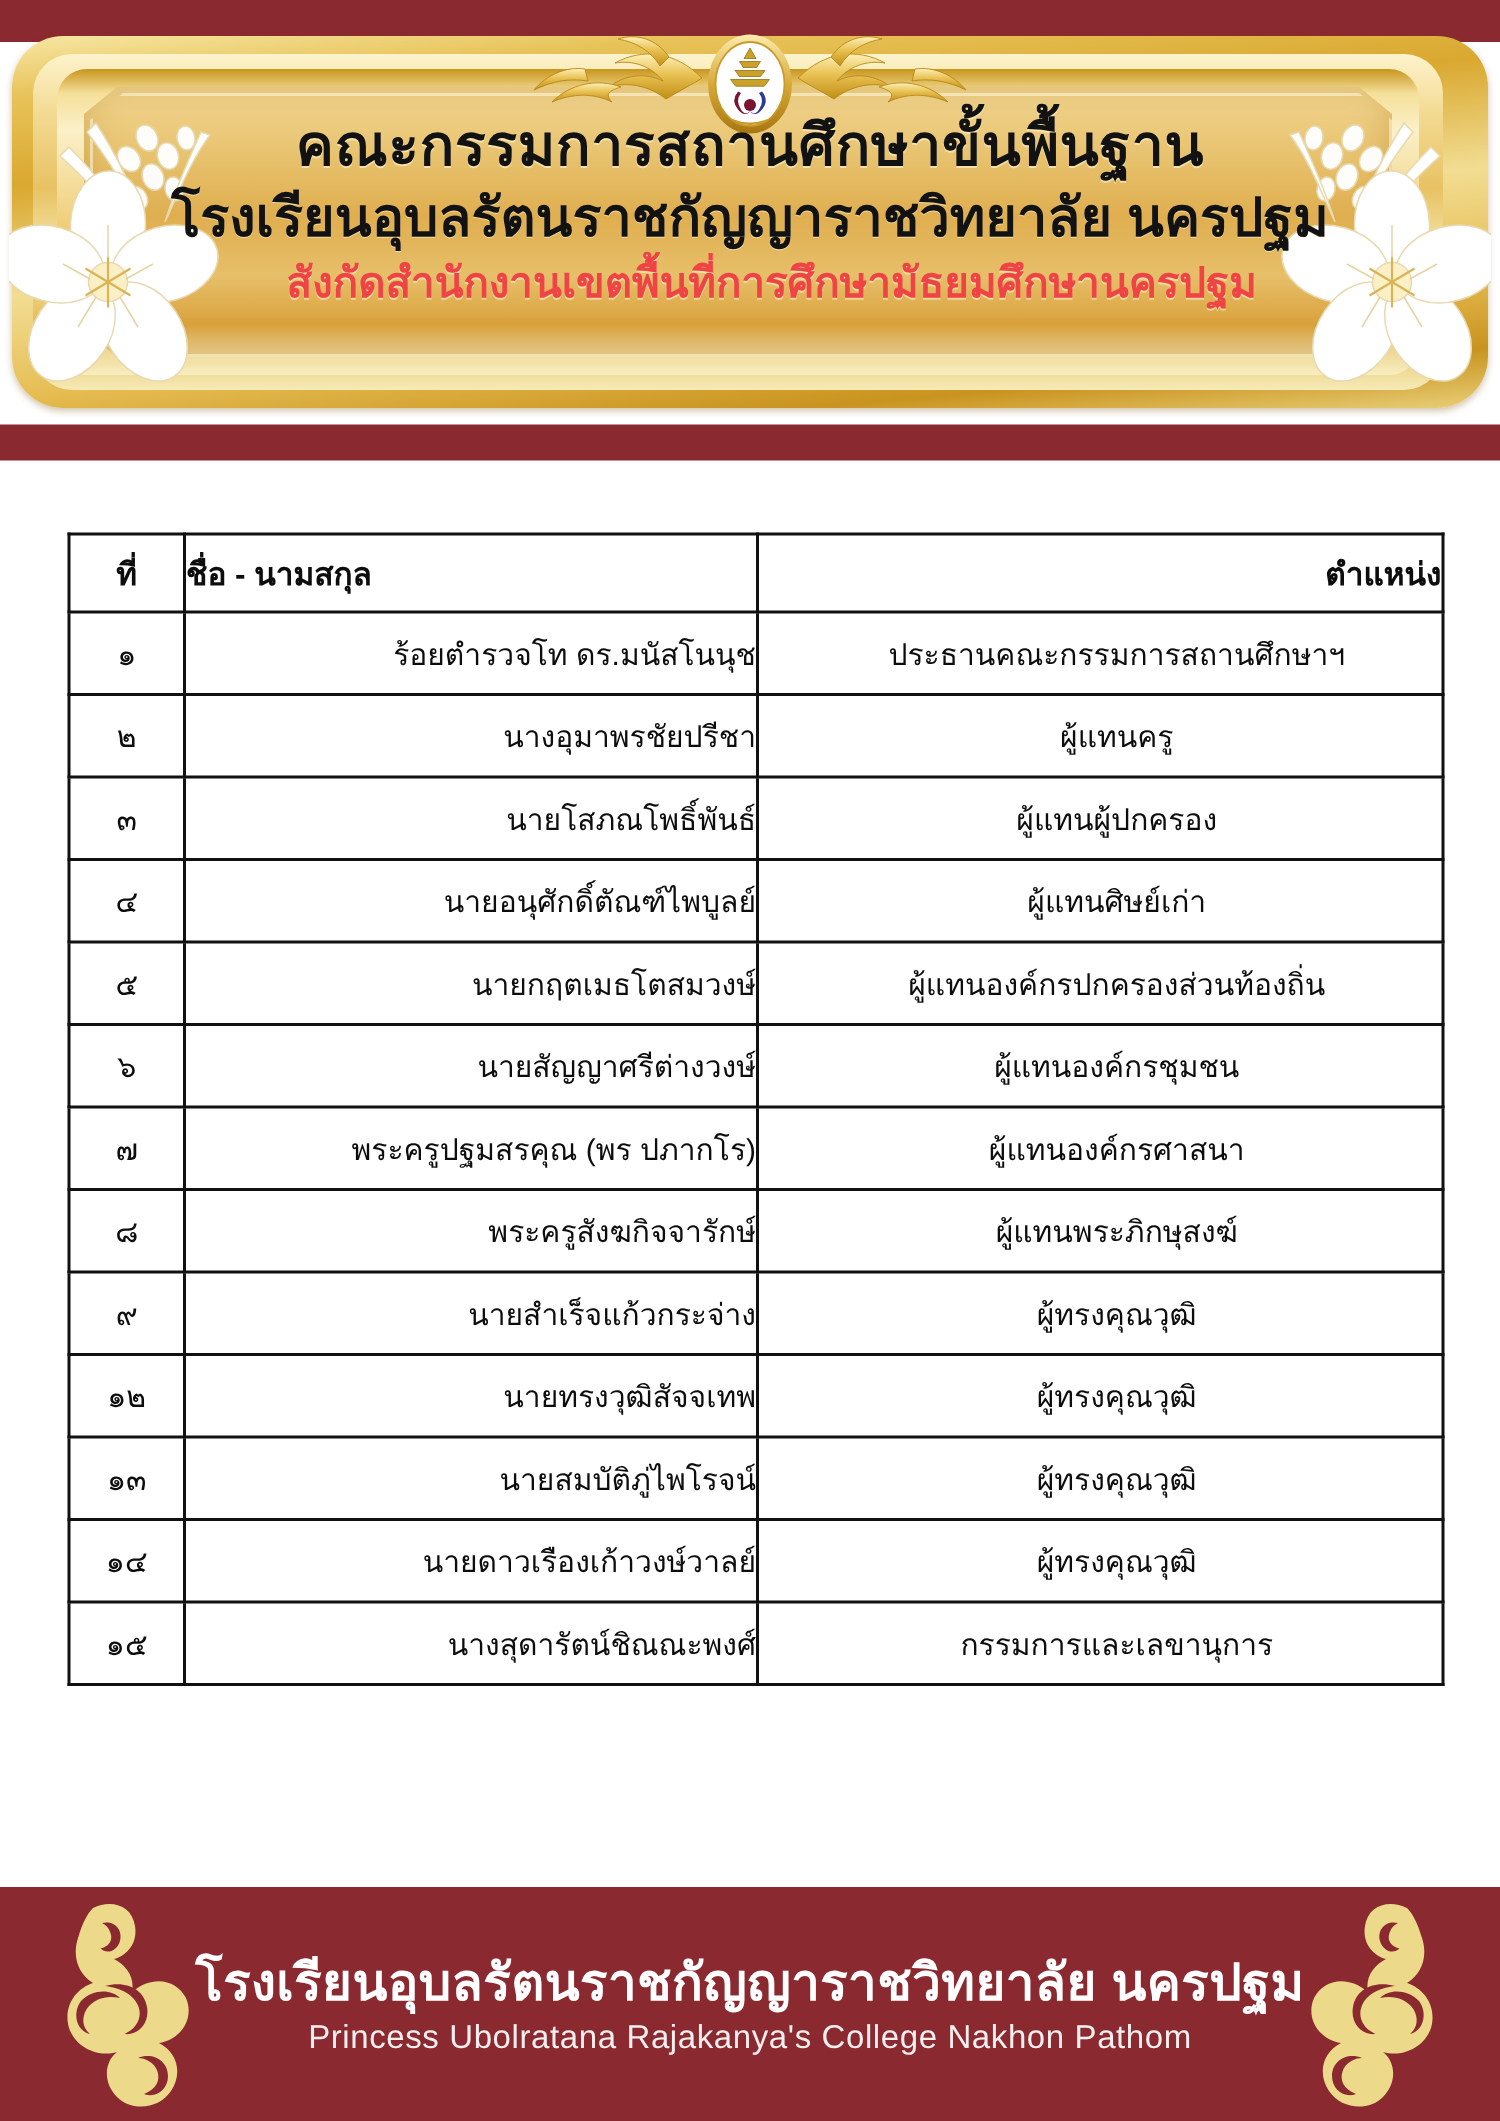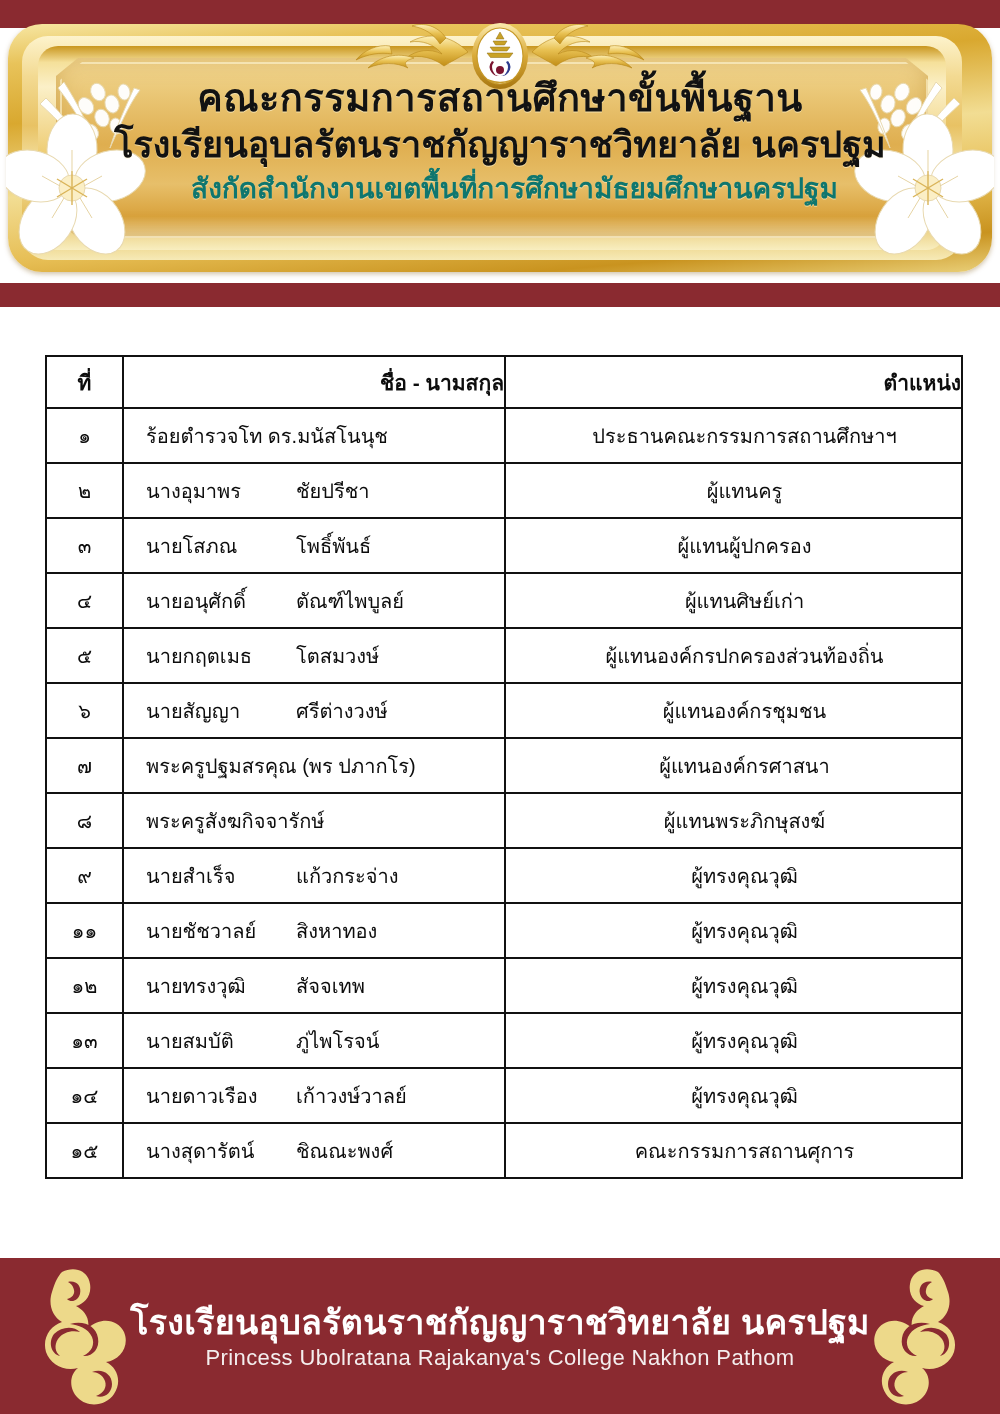--- a/index.html
+++ b/index.html
@@ -138,21 +138,21 @@
     font-size: 36px;
     font-weight: bold;
     color: #121212;
     line-height: 1.22;
     margin: 2px 0 0 0;
     text-shadow: 0 1px 0 rgba(255,245,210,.6);
   }
   .title-line-3 {
     font-size: 28px;
     font-weight: bold;
-    color: #0f766e;
+    color: #ef4444;
     line-height: 1.25;
     margin: 4px 0 0 0;
     text-shadow: 0 1px 0 rgba(255,245,210,.55);
     padding-left: 29px;
   }
 
   
   .band-under {
     position: absolute;
     top: 283px; left: 0;
@@ -186,21 +186,21 @@
     font-weight: bold;
     color: #0d0d0d;
     text-align: center;
   }
   table.committee td {
     height: 53px;
     font-size: 20px;
     color: #0d0d0d;
   }
   .col-no    { width: 75px;  text-align: center; font-size: 20px; }
-  .col-name  { width: 380px; text-align: left;   padding-left: 22px !important; }
+  .col-name  { width: 380px; text-align: right;   padding-left: 22px !important; }
   .col-pos   { width: 455px; text-align: center;   padding-left: 22px !important; }
   .name-first { display: inline-block; min-width: 150px; }
 
   
   .footer {
     position: absolute;
     bottom: 0; left: 0;
     width: 1000px;
     height: 156px;
     background: #8A2A30;
@@ -401,21 +401,21 @@
   </div>
 </div>
 
 <div class="band-under"></div>
 
 <div class="table-area">
   <table class="committee">
     <thead>
       <tr>
         <th class="col-no">ที่</th>
-        <th class="col-name" style="text-align:right;padding-left:0 !important;">ชื่อ - นามสกุล</th>
+        <th class="col-name" style="text-align:left;padding-left:0 !important;">ชื่อ - นามสกุล</th>
         <th class="col-pos" style="text-align:right;padding-left:0 !important;">ตำแหน่ง</th>
       </tr>
     </thead>
     <tbody>
       <tr>
         <td class="col-no">๑</td>
         <td class="col-name"><span class="name-first">ร้อยตำรวจโท ดร.มนัส</span><span>โนนุช</span></td>
         <td class="col-pos">ประธานคณะกรรมการสถานศึกษาฯ</td>
       </tr>
       <tr>
@@ -452,43 +452,38 @@
         <td class="col-no">๘</td>
         <td class="col-name"><span class="name-first" style="min-width:0">พระครูสังฆกิจจารักษ์</span><span></span></td>
         <td class="col-pos">ผู้แทนพระภิกษุสงฆ์</td>
       </tr>
       <tr>
         <td class="col-no">๙</td>
         <td class="col-name"><span class="name-first">นายสำเร็จ</span><span>แก้วกระจ่าง</span></td>
         <td class="col-pos">ผู้ทรงคุณวุฒิ</td>
       </tr>
       <tr>
-        <td class="col-no">๑๑</td>
-        <td class="col-name"><span class="name-first">นายชัชวาลย์</span><span>สิงหาทอง</span></td>
-        <td class="col-pos">ผู้ทรงคุณวุฒิ</td>
-      </tr>
-      <tr>
         <td class="col-no">๑๒</td>
         <td class="col-name"><span class="name-first">นายทรงวุฒิ</span><span>สัจจเทพ</span></td>
         <td class="col-pos">ผู้ทรงคุณวุฒิ</td>
       </tr>
       <tr>
         <td class="col-no">๑๓</td>
         <td class="col-name"><span class="name-first">นายสมบัติ</span><span>ภู่ไพโรจน์</span></td>
         <td class="col-pos">ผู้ทรงคุณวุฒิ</td>
       </tr>
       <tr>
         <td class="col-no">๑๔</td>
         <td class="col-name"><span class="name-first">นายดาวเรือง</span><span>เก้าวงษ์วาลย์</span></td>
         <td class="col-pos">ผู้ทรงคุณวุฒิ</td>
       </tr>
       <tr>
         <td class="col-no">๑๕</td>
         <td class="col-name"><span class="name-first">นางสุดารัตน์</span><span>ชิณณะพงศ์</span></td>
-        <td class="col-pos">คณะกรรมการสถานศุการ</td>
+        <td class="col-pos">กรรมการและเลขานุการ</td>
       </tr>
     </tbody>
   </table>
 </div>
 
 <div class="footer">
 
   <div class="kranok kranok-left">
     <svg viewBox="0 0 150 150" width="150" height="150" aria-hidden="true">
       <g fill="#EDD98A">

